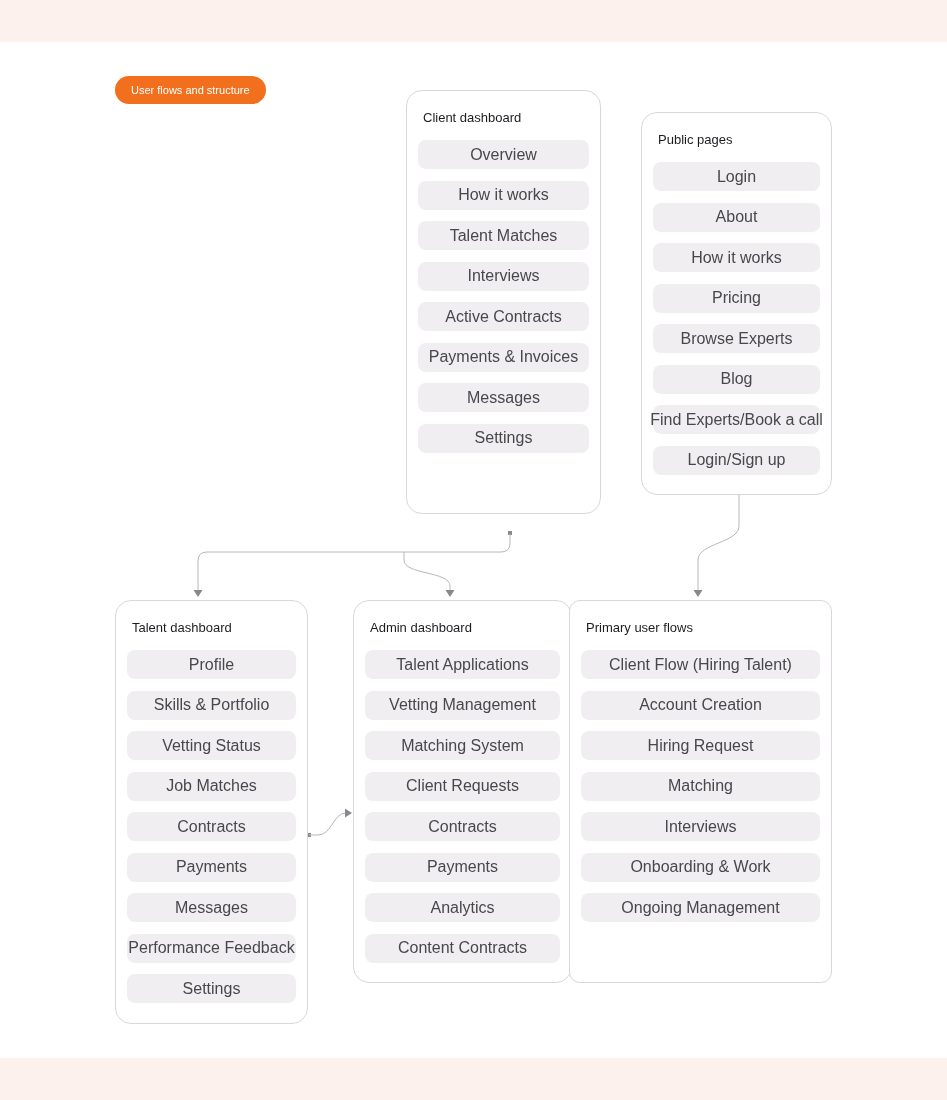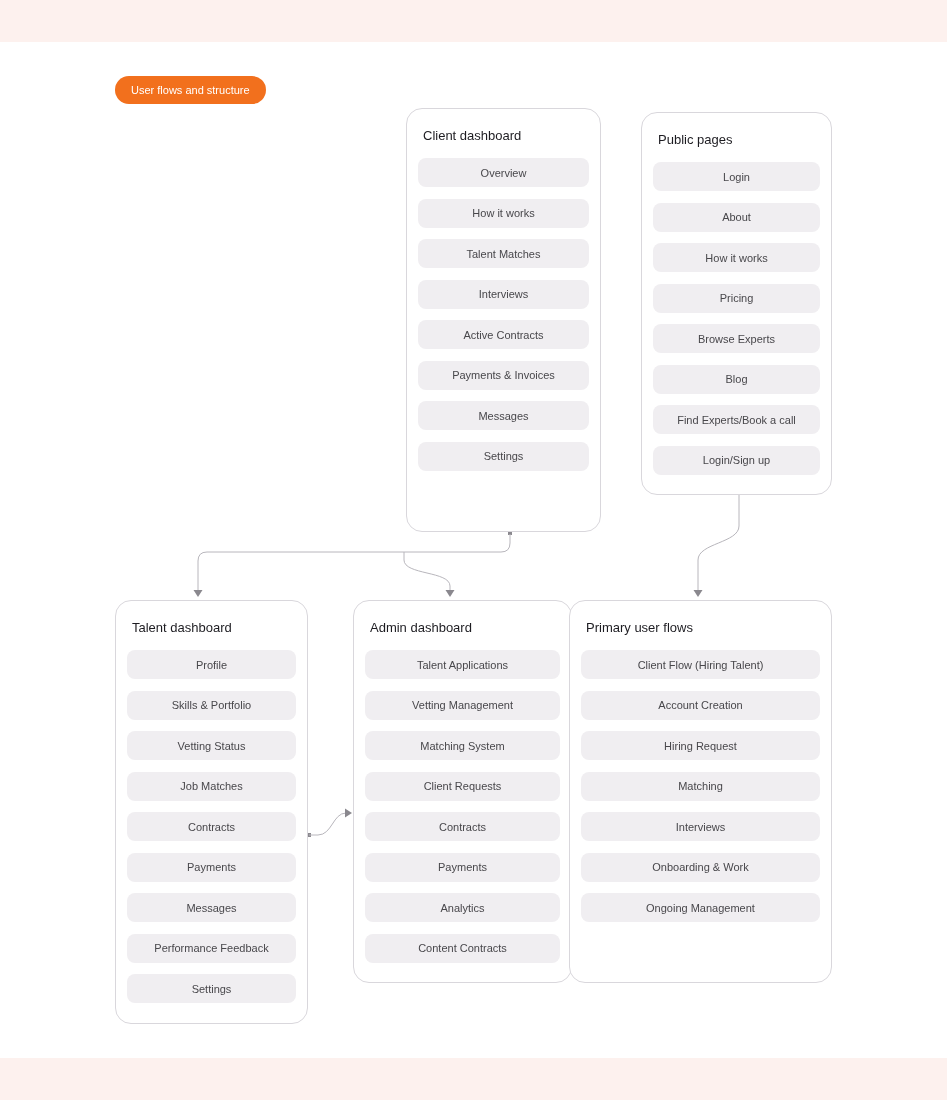--- a/index.html
+++ b/index.html
@@ -43,29 +43,29 @@
     padding:19px 16px 0;line-height:16px;
   }
   .card-items{
     display:flex;flex-direction:column;gap:11.5px;
     padding:14px 11px 0;
   }
   .nav-item{
     height:29px;background:var(--item-bg);
     border-radius:8px;
     display:flex;align-items:center;justify-content:center;
-    font-size:11px;color:var(--item-text);
+    font-size:16px;color:var(--item-text);
     white-space:nowrap;
   }
 
-  .card-client {left:406px;top:108px;width:195px;height:424px;}
+  .card-client {left:406px;top:90px;width:195px;height:424px;}
   .card-public {left:641px;top:112px;width:191px;height:383px;}
   .card-talent {left:115px;top:600px;width:193px;height:424px;}
   .card-admin  {left:353px;top:600px;width:219px;height:383px;}
-  .card-primary{left:569px;top:600px;width:263px;height:383px;}
+  .card-primary{left:569px;top:600px;width:263px;height:383px;border-radius:11px;}
 
   svg.connectors{
     position:absolute;left:0;top:0;width:947px;height:1100px;
     pointer-events:none;
   }
   svg.connectors path.edge{fill:none;stroke:var(--connector);stroke-width:1;}
   svg.connectors polygon{fill:var(--marker);}
   svg.connectors rect{fill:var(--marker);}
 </style>
 </head>

